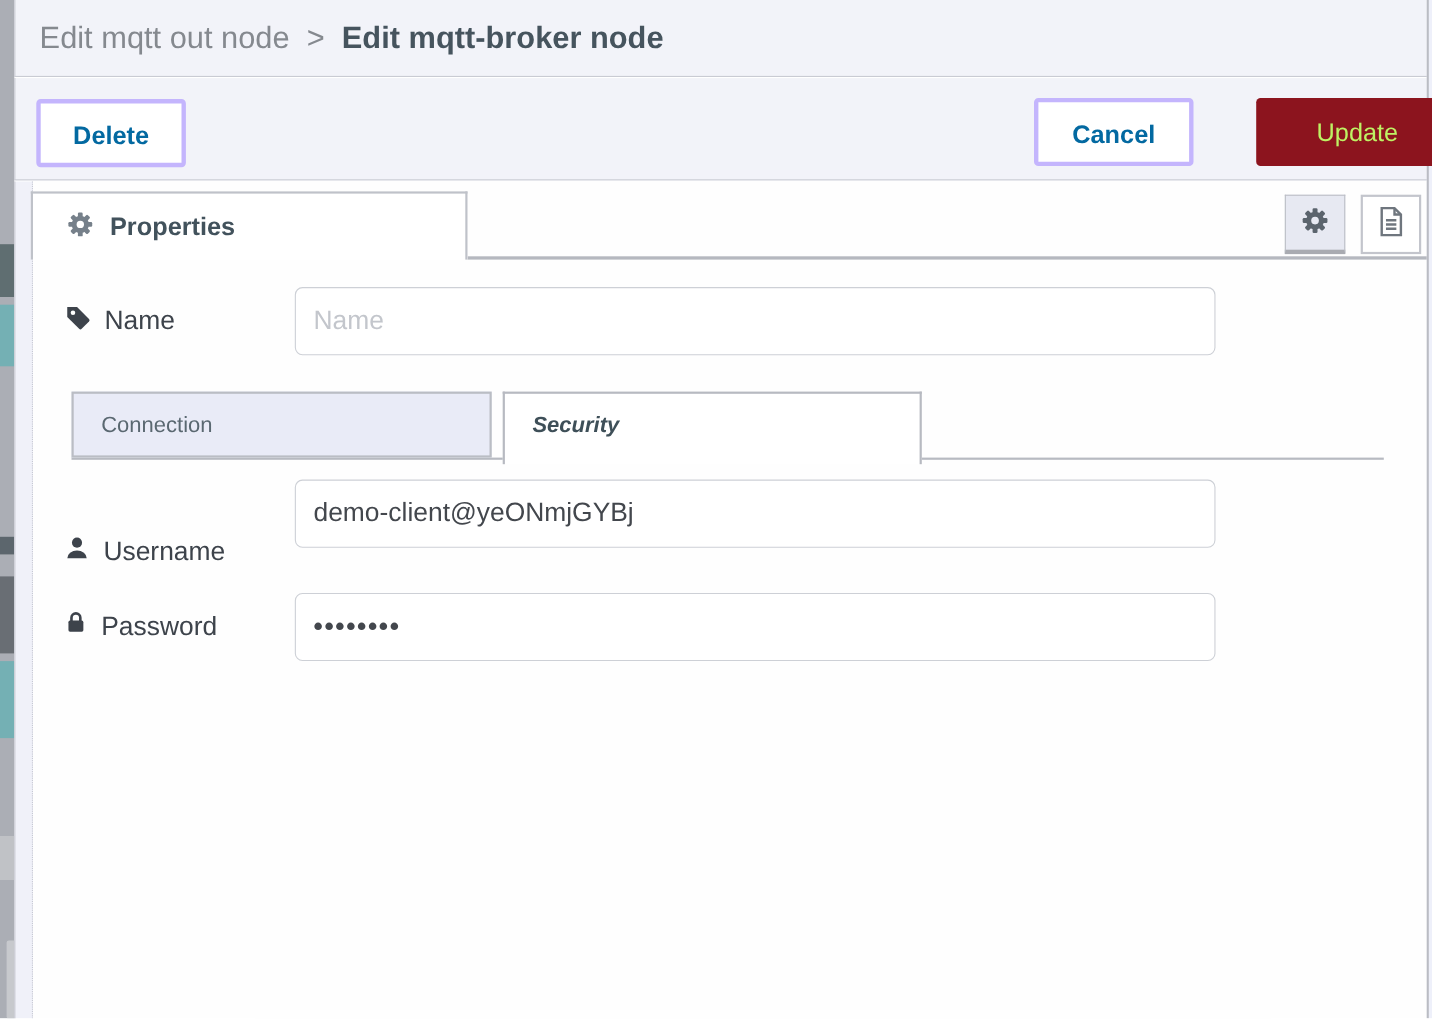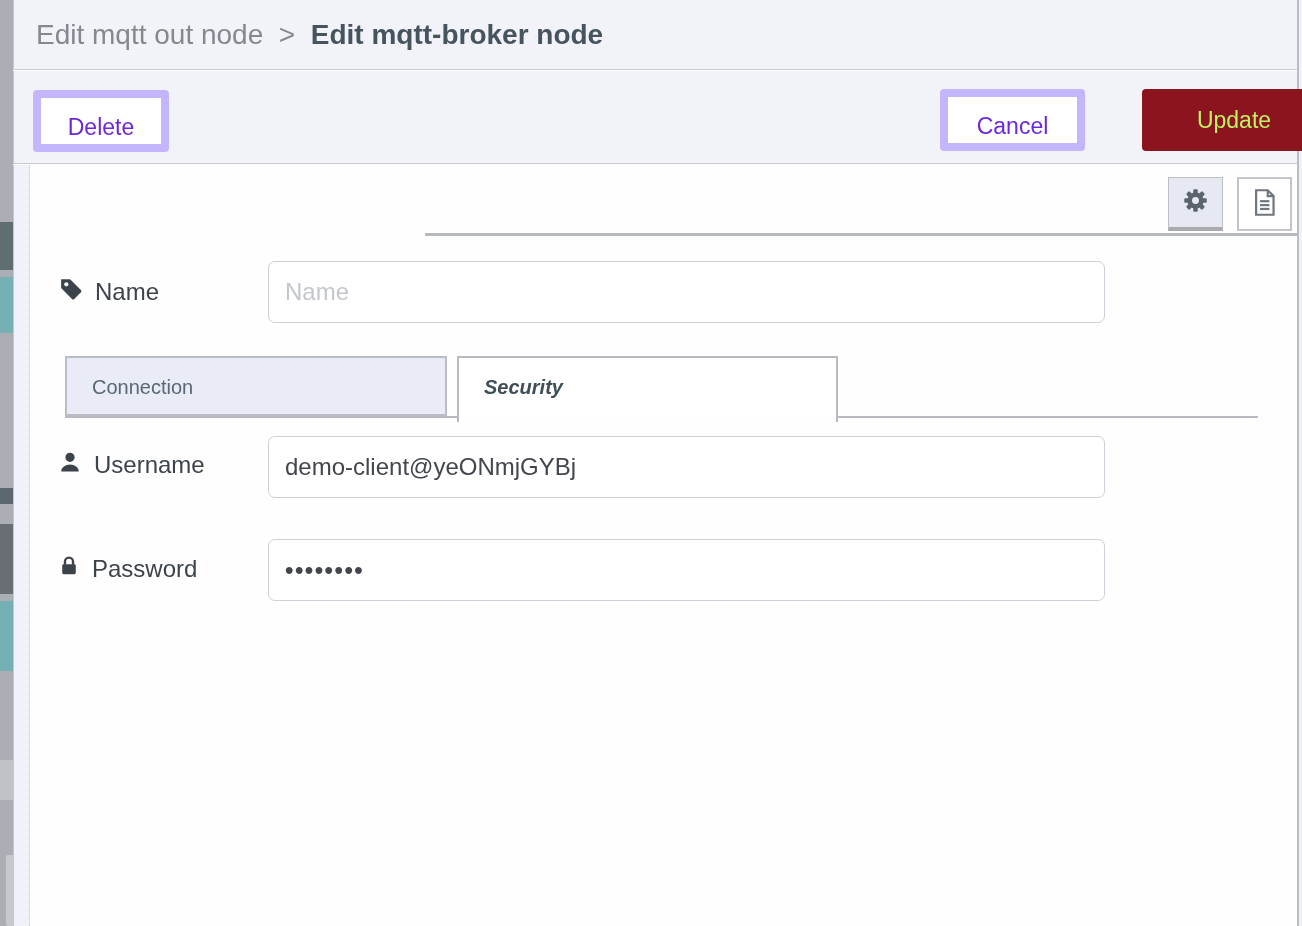--- a/index.html
+++ b/index.html
@@ -21,38 +21,38 @@
   .tray-content{left:30px;top:165px;width:1267px;height:761px;background:#fefefe;}
   .tray-right-border{left:1297px;top:0;width:2px;height:926px;background:#babcc4;}
   .tray-right-sliver{left:1299px;top:0;width:3px;height:926px;background:#eef0fa;}
 
   
   .crumbs{left:36px;top:0;height:70px;line-height:70px;font-size:28px;color:#85898f;white-space:nowrap;}
   .crumbs .current{color:#46545e;font-weight:bold;}
 
   
   .btn{border-radius:4px;font-size:23px;text-align:center;cursor:pointer;}
-  .btn-plain{background:#ffffff;border:8px solid #c4b5fd;color:#6d28d9;}
+  .btn-plain{background:#ffffff;border:4px solid #c4b5fd;color:#0369a1;font-weight:bold;}
   .btn-delete{left:33px;top:90px;width:136px;height:62px;line-height:58px;}
   .btn-cancel{left:940px;top:89px;width:145px;height:62px;line-height:58px;}
   .btn-update{left:1118px;top:89px;width:184px;height:62px;line-height:62px;background:#8c141e;color:#bef264;border:none;margin-left:24px;}
 
   
   .panel-underline{left:425px;top:233px;width:872px;height:3px;background:#b5b8bf;}
   .properties-tab{left:28px;top:174px;width:397px;height:62px;background:#ffffff;border:2px solid #bfc2c9;border-bottom:none;z-index:3;}
   .properties-inner{display:flex;align-items:center;gap:14px;padding:15px 0 0 30px;}
   .properties-label{font-size:23px;font-weight:bold;color:#42525c;}
   .icon-btn{top:177px;width:55px;height:54px;z-index:3;display:flex;align-items:center;justify-content:center;cursor:pointer;}
   .icon-btn-gear{left:1168px;background:#e7e9f2;border:1px solid #bcbfc6;border-bottom:4px solid #a9abb1;}
   .icon-btn-doc{left:1237px;background:#ffffff;border:2px solid #c3c5cc;}
 
   
   .field-label{font-size:24px;color:#3d434b;white-space:nowrap;display:flex;align-items:center;gap:12px;}
   .lbl-name{left:58px;top:276px;}
-  .lbl-user{left:58px;top:450px;}
+  .lbl-user{left:58px;top:486px;}
   .lbl-pass{left:58px;top:554px;align-items:center;}
   .text-input{
     left:268px;width:837px;height:62px;border:1px solid #cdd0d6;border-radius:7px;
     font-family:"Liberation Sans",sans-serif;font-size:24px;color:#43474d;padding:0 16px;outline:none;background:#fff;
   }
   .text-input::placeholder{color:#c3c6cc;opacity:1;}
   .inp-name{top:261px;}
   .inp-user{top:436px;}
   .inp-pass{top:539px;letter-spacing:1.5px;font-weight:bold;}
 
@@ -94,20 +94,37 @@
     <span>Edit mqtt out node</span>
     <span>&nbsp;</span><span>&gt;</span><span>&nbsp;</span>
     <span class="current">Edit mqtt-broker node</span>
   </div>
 
   <div class="abs btn btn-plain btn-delete">Delete</div>
   <div class="abs btn btn-plain btn-cancel">Cancel</div>
   <div class="abs btn btn-update">Update</div>
 
   <div class="abs panel-underline"></div>
+  <div class="abs properties-tab">
+    <div class="properties-inner">
+      <span class="svg-icon">
+        <svg viewBox="0 0 24 24" width="26" height="26">
+          <g fill="#76808a">
+            <rect x="10" y="2" width="4" height="20" rx="1"></rect>
+            <rect x="2" y="10" width="20" height="4" rx="1"></rect>
+            <rect x="10" y="2" width="4" height="20" rx="1" transform="rotate(45 12 12)"></rect>
+            <rect x="10" y="2" width="4" height="20" rx="1" transform="rotate(-45 12 12)"></rect>
+            <circle cx="12" cy="12" r="7.2"></circle>
+          </g>
+          <circle cx="12" cy="12" r="3.1" fill="#ffffff"></circle>
+        </svg>
+      </span>
+      <span class="properties-label">Properties</span>
+    </div>
+  </div>
 
   <div class="abs icon-btn icon-btn-gear">
     <span class="svg-icon">
       <svg viewBox="0 0 24 24" width="27" height="27">
         <g fill="#5b646d">
           <rect x="10" y="2" width="4" height="20" rx="1"></rect>
           <rect x="2" y="10" width="20" height="4" rx="1"></rect>
           <rect x="10" y="2" width="4" height="20" rx="1" transform="rotate(45 12 12)"></rect>
           <rect x="10" y="2" width="4" height="20" rx="1" transform="rotate(-45 12 12)"></rect>
           <circle cx="12" cy="12" r="7.2"></circle>

